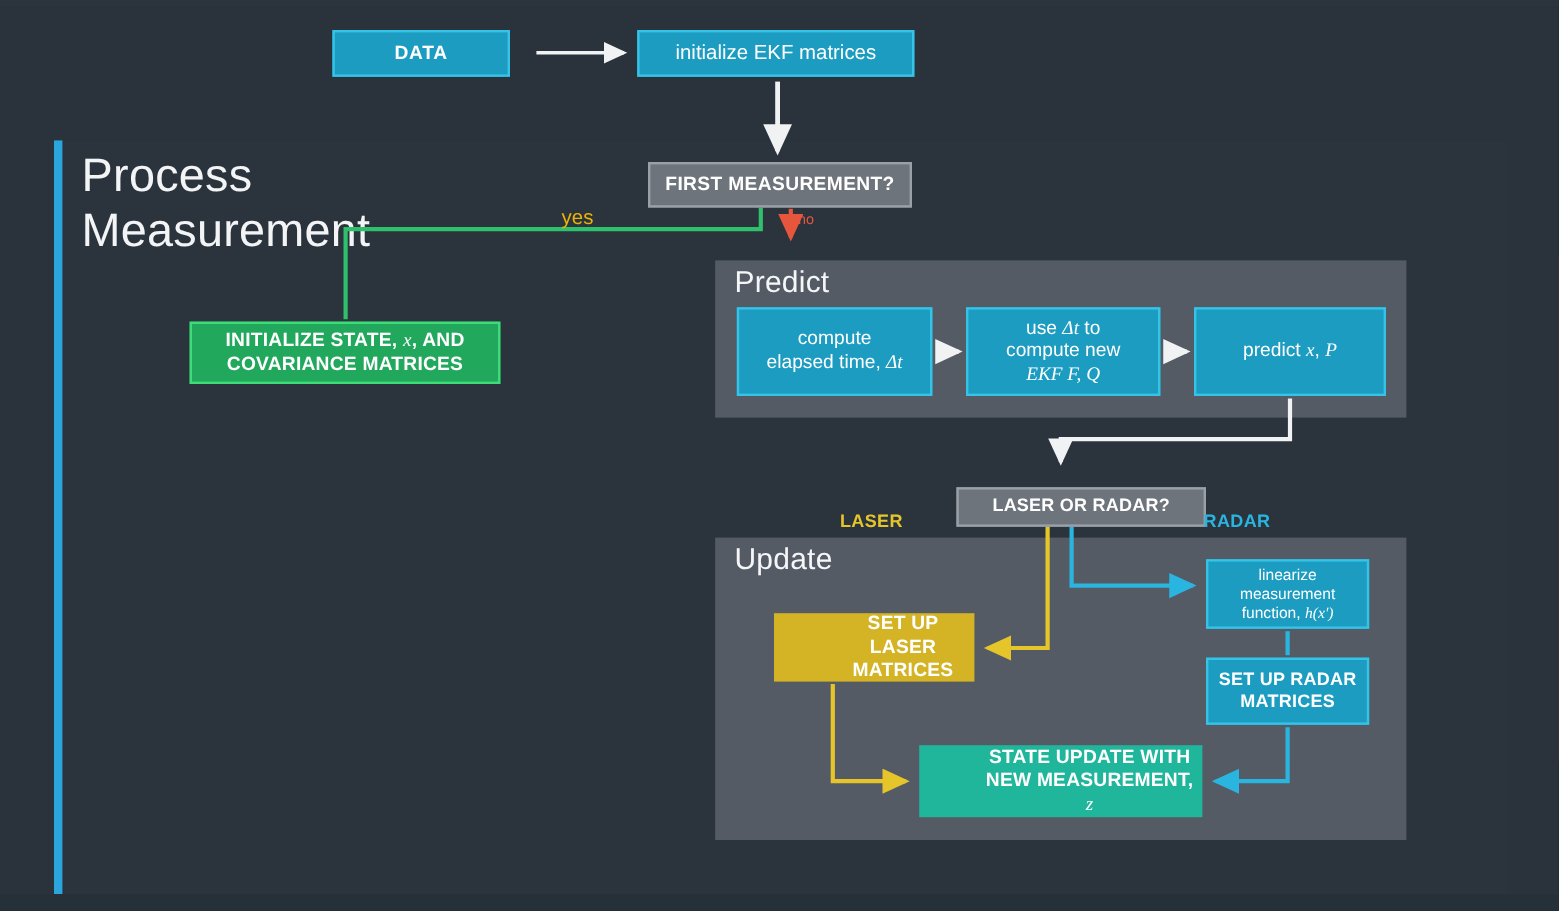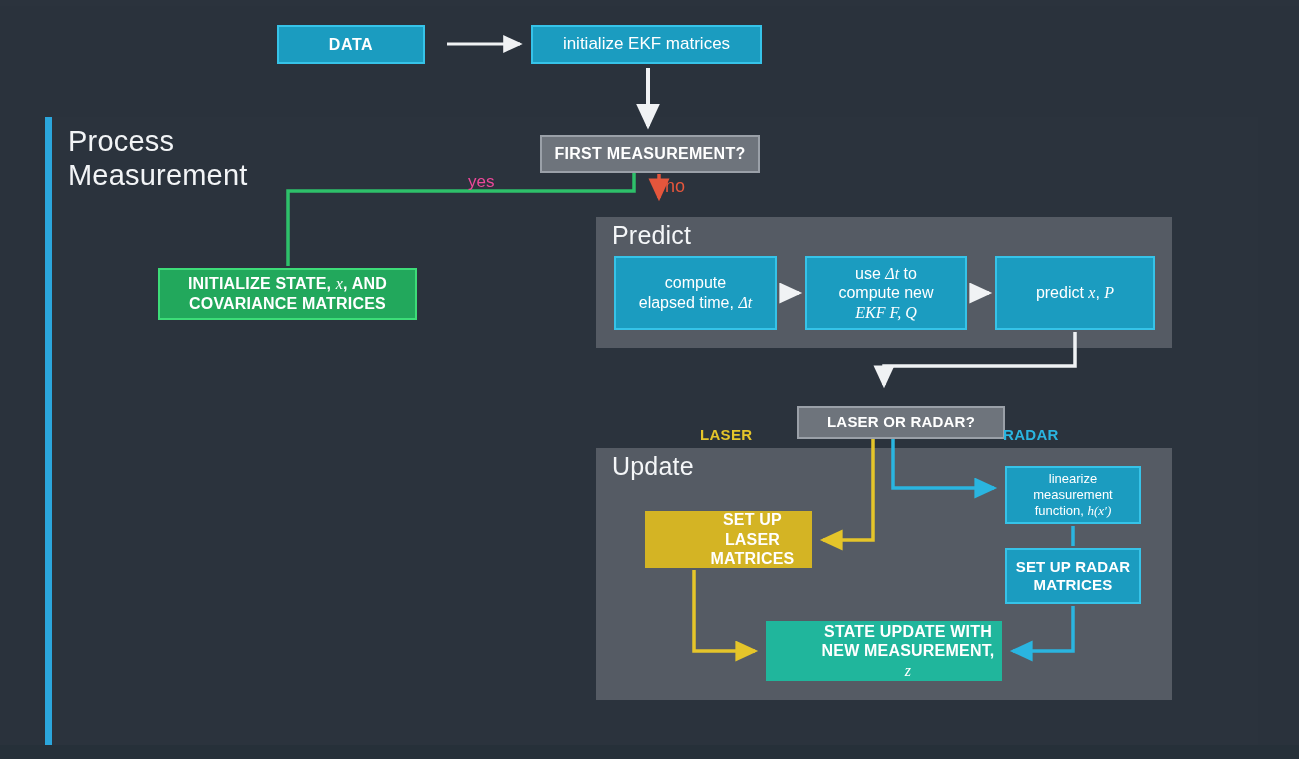--- a/index.html
+++ b/index.html
@@ -25,21 +25,21 @@
     background:#2b333d;
   }
   .accent-bar{
     position:absolute;left:45px;top:117px;width:7px;height:628px;
     background:#2ba6dc;
   }
   .panel-title{
     position:absolute;color:#f2f4f6;font-weight:400;
     letter-spacing:.2px;line-height:1.18;
   }
-  .proc-title{left:68px;top:124px;font-size:29px;}
+  .proc-title{left:68px;top:124px;font-size:39px;}
   .panel-sub{
     position:absolute;background:#555b64;box-sizing:border-box;
   }
   .panel-predict{left:596px;top:217px;width:576px;height:131px;}
   .panel-update{left:596px;top:448px;width:576px;height:252px;}
   .sub-title{font-size:25px;color:#f4f6f8;}
   .predict-title{left:612px;top:221px;}
   .update-title{left:612px;top:452px;}
 
   
@@ -65,22 +65,22 @@
   .b-usedt{left:805px;top:256px;width:162px;height:74px;font-size:16px;}
   .b-predict{left:995px;top:256px;width:160px;height:74px;font-size:16px;}
   .b-lor{left:797px;top:406px;width:208px;height:33px;font-size:15px;font-weight:700;letter-spacing:.2px;}
   .b-linearize{left:1005px;top:466px;width:136px;height:58px;font-size:13px;}
   .b-laser{left:645px;top:511px;width:167px;height:57px;font-size:16px;font-weight:700;letter-spacing:.2px;padding-left:48px;}
   .b-radar{left:1005px;top:548px;width:136px;height:56px;font-size:15px;font-weight:700;letter-spacing:.2px;}
   .b-state{left:766px;top:621px;width:236px;height:60px;font-size:16px;font-weight:700;letter-spacing:.2px;padding-left:48px;}
 
   
   .edge-label{position:absolute;font-weight:400;}
-  .lbl-yes{left:468px;top:172px;font-size:17px;color:#ec4899;}
-  .lbl-no{left:665px;top:176px;font-size:18px;color:#e5563c;}
+  .lbl-yes{left:468px;top:172px;font-size:17px;color:#eab308;}
+  .lbl-no{left:665px;top:176px;font-size:12px;color:#e5563c;}
   .lbl-laser{left:700px;top:426px;font-size:15px;color:#e5c52a;font-weight:700;letter-spacing:.3px;}
   .lbl-radar{left:1003px;top:426px;font-size:15px;color:#2ab5e0;font-weight:700;letter-spacing:.3px;}
 
   
   #edges{position:absolute;left:0;top:0;width:1299px;height:759px;pointer-events:none;}
 
   
   .mi{font-family:"Liberation Serif","DejaVu Serif",serif;font-style:italic;font-weight:400;}
 </style>
 </head>

